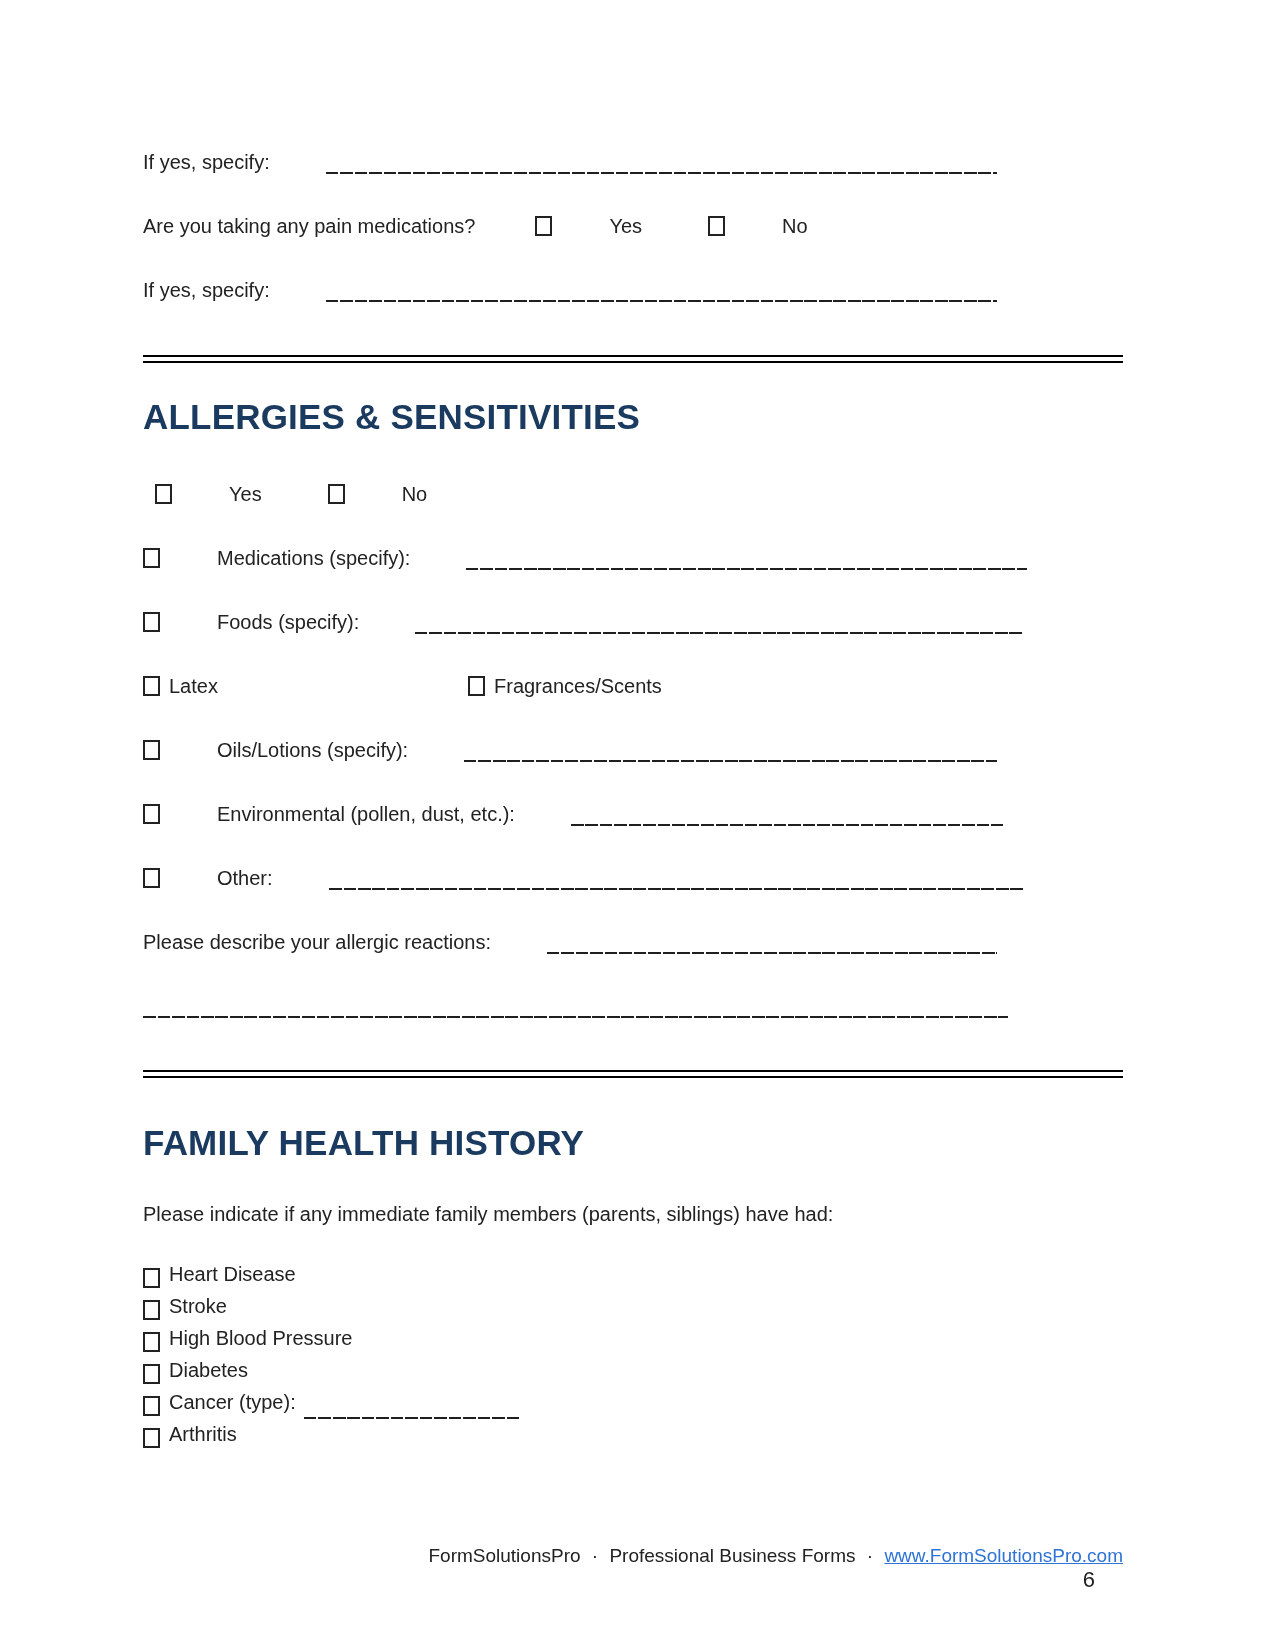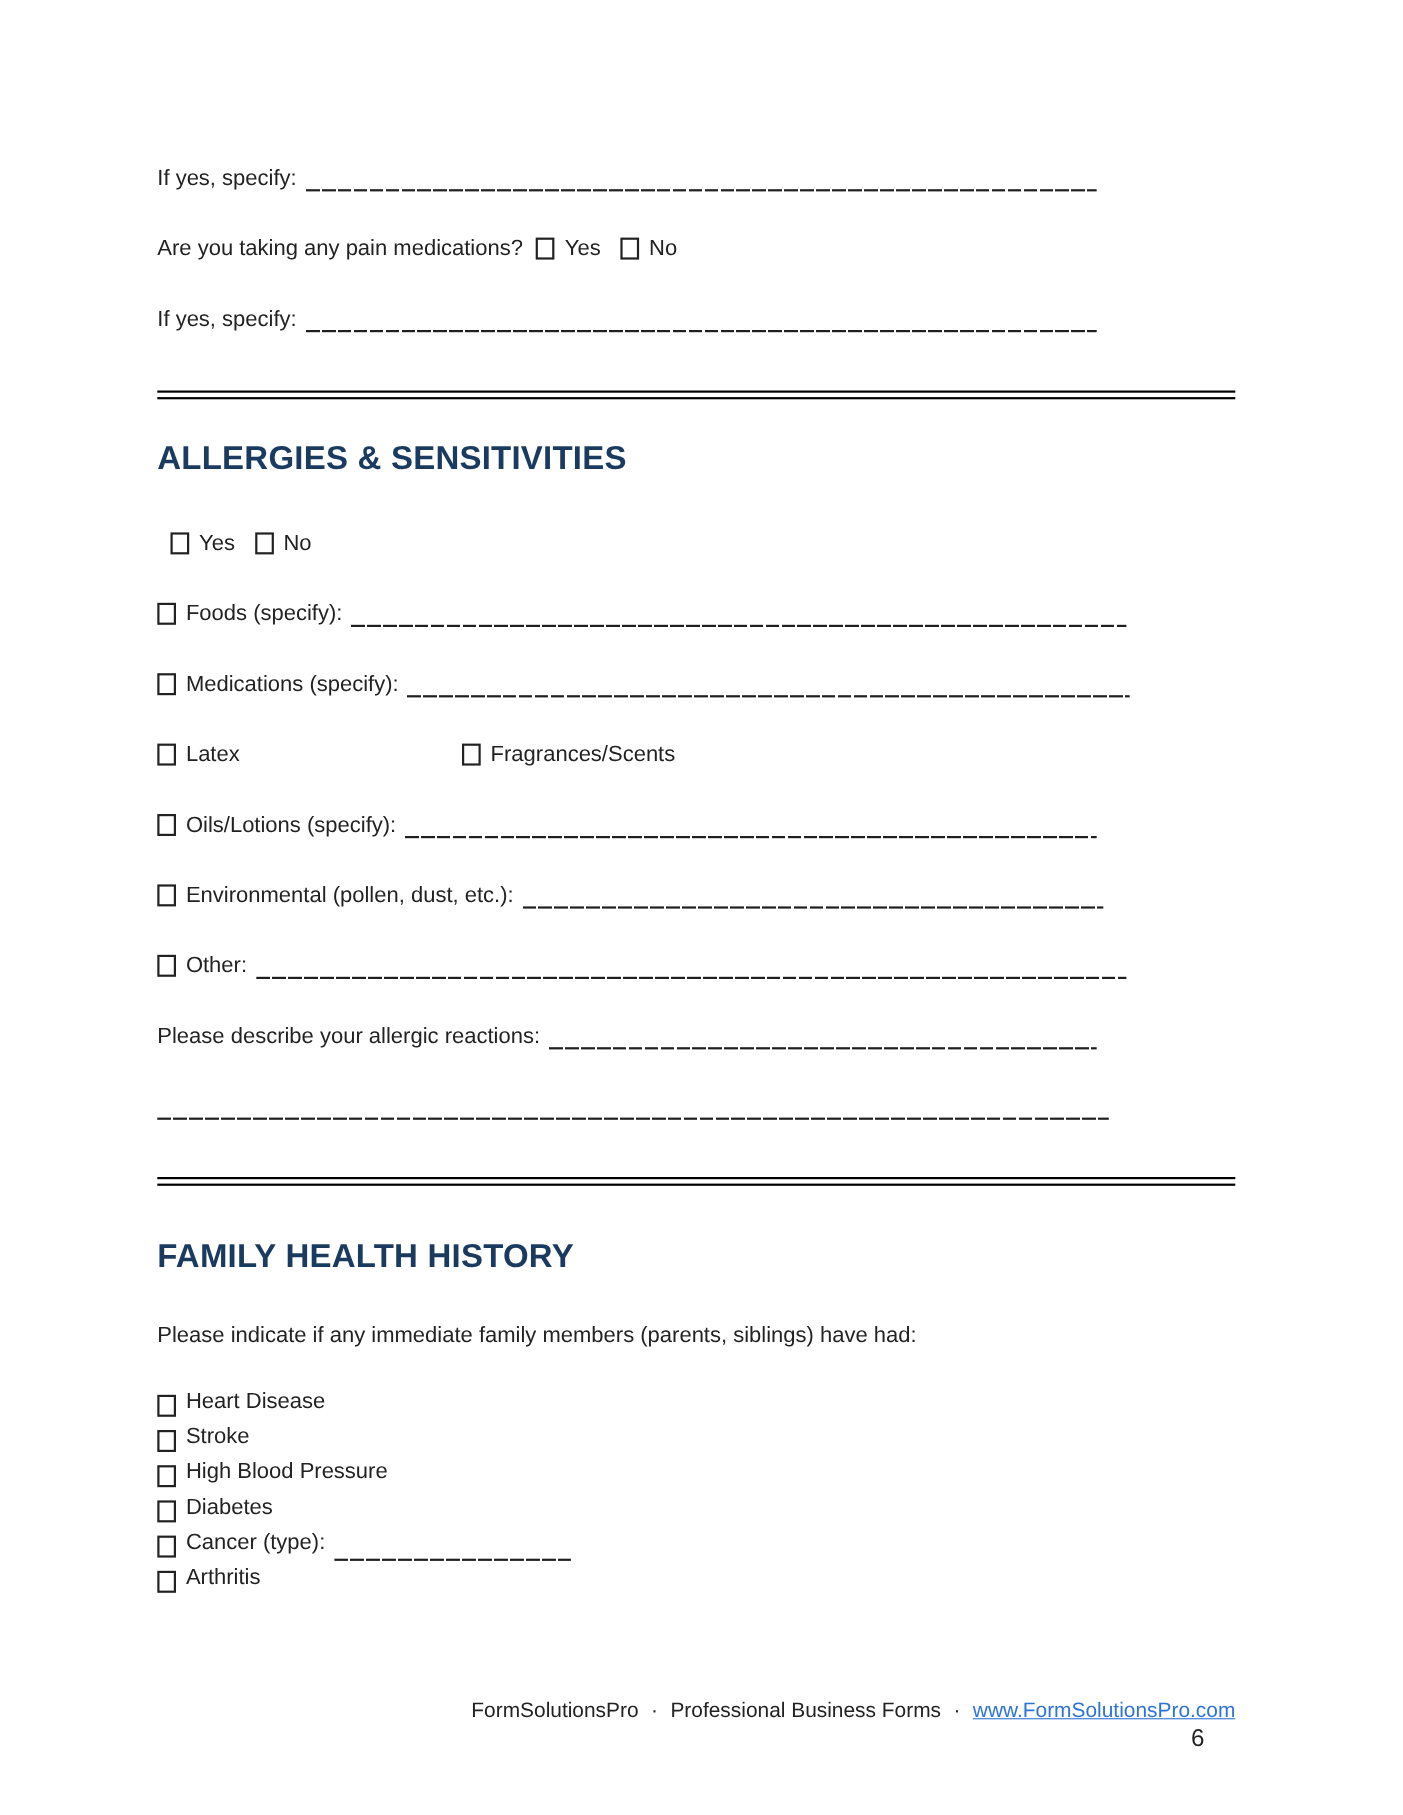--- a/index.html
+++ b/index.html
@@ -13,21 +13,21 @@
     position:relative;
     width:1275px;height:1650px;
     box-sizing:border-box;
     padding:150px 152px 0 143px;
     background:#ffffff;
     display:flex;flex-direction:column;
     font-family:"Liberation Sans","DejaVu Sans",sans-serif;
     font-size:20px;line-height:24px;
     color:var(--text);
   }
-  .frow{display:flex;align-items:flex-end;margin:0 0 40px 0;}
+  .frow{display:flex;align-items:flex-end;margin:0 0 40px 0;gap:48px;}
   .frow .lbl{white-space:nowrap;line-height:24px;}
   .fill{
     flex:1 1 auto;height:24px;margin-left:8px;
     background-image:repeating-linear-gradient(90deg,var(--line) 0 12.5px,rgba(0,0,0,0) 12.5px 14.5px);
     background-repeat:no-repeat;background-position:0 100%;background-size:100% 2px;
   }
   .fill.fixed{flex:0 0 auto;}
   .cb{
     flex:0 0 auto;display:inline-block;box-sizing:border-box;
     width:17px;height:20px;border:2px solid var(--text);
@@ -36,21 +36,21 @@
   .cb.after-q{margin-left:12px;}
   .cb.mid{margin-left:18px;}
   .cb + .lbl{margin-left:9px;}
   .sep{
     box-sizing:border-box;height:8px;flex:0 0 auto;
     border-top:2.5px solid #000;border-bottom:2.5px solid #000;
   }
   .sep.first{margin:13px 0 0 0;}
   .sep.second{margin:52px 0 0 0;}
   h2{
-    margin:0;font-size:30px;line-height:34px;font-weight:bold;
+    margin:0;font-size:35px;line-height:34px;font-weight:bold;
     color:var(--heading);letter-spacing:.2px;
   }
   h2.allergies{margin-top:37px;}
   h2.family{margin-top:48px;}
   .qrow{margin:48px 0 0 0;}
   .items .frow:first-child{margin-top:40px;}
   .latex-item{display:flex;align-items:flex-end;flex:0 0 277px;}
   .frag-item{display:flex;align-items:flex-end;}
   .line-only{margin:0;}
   .line-only .fill{margin-left:0;}
@@ -98,28 +98,28 @@
   <div class="frow qrow">
     <span class="cb after-q"></span>
     <span class="lbl">Yes</span>
     <span class="cb mid"></span>
     <span class="lbl">No</span>
   </div>
 
   <div class="items">
     <div class="frow">
       <span class="cb"></span>
+      <span class="lbl">Medications (specify):</span>
+      <span class="fill" style="margin-right:96px"></span>
+    </div>
+
+    <div class="frow">
+      <span class="cb"></span>
       <span class="lbl">Foods (specify):</span>
       <span class="fill" style="margin-right:99px"></span>
-    </div>
-
-    <div class="frow">
-      <span class="cb"></span>
-      <span class="lbl">Medications (specify):</span>
-      <span class="fill" style="margin-right:96px"></span>
     </div>
 
     <div class="frow">
       <span class="latex-item">
         <span class="cb"></span>
         <span class="lbl">Latex</span>
       </span>
       <span class="frag-item">
         <span class="cb"></span>
         <span class="lbl">Fragrances/Scents</span>

